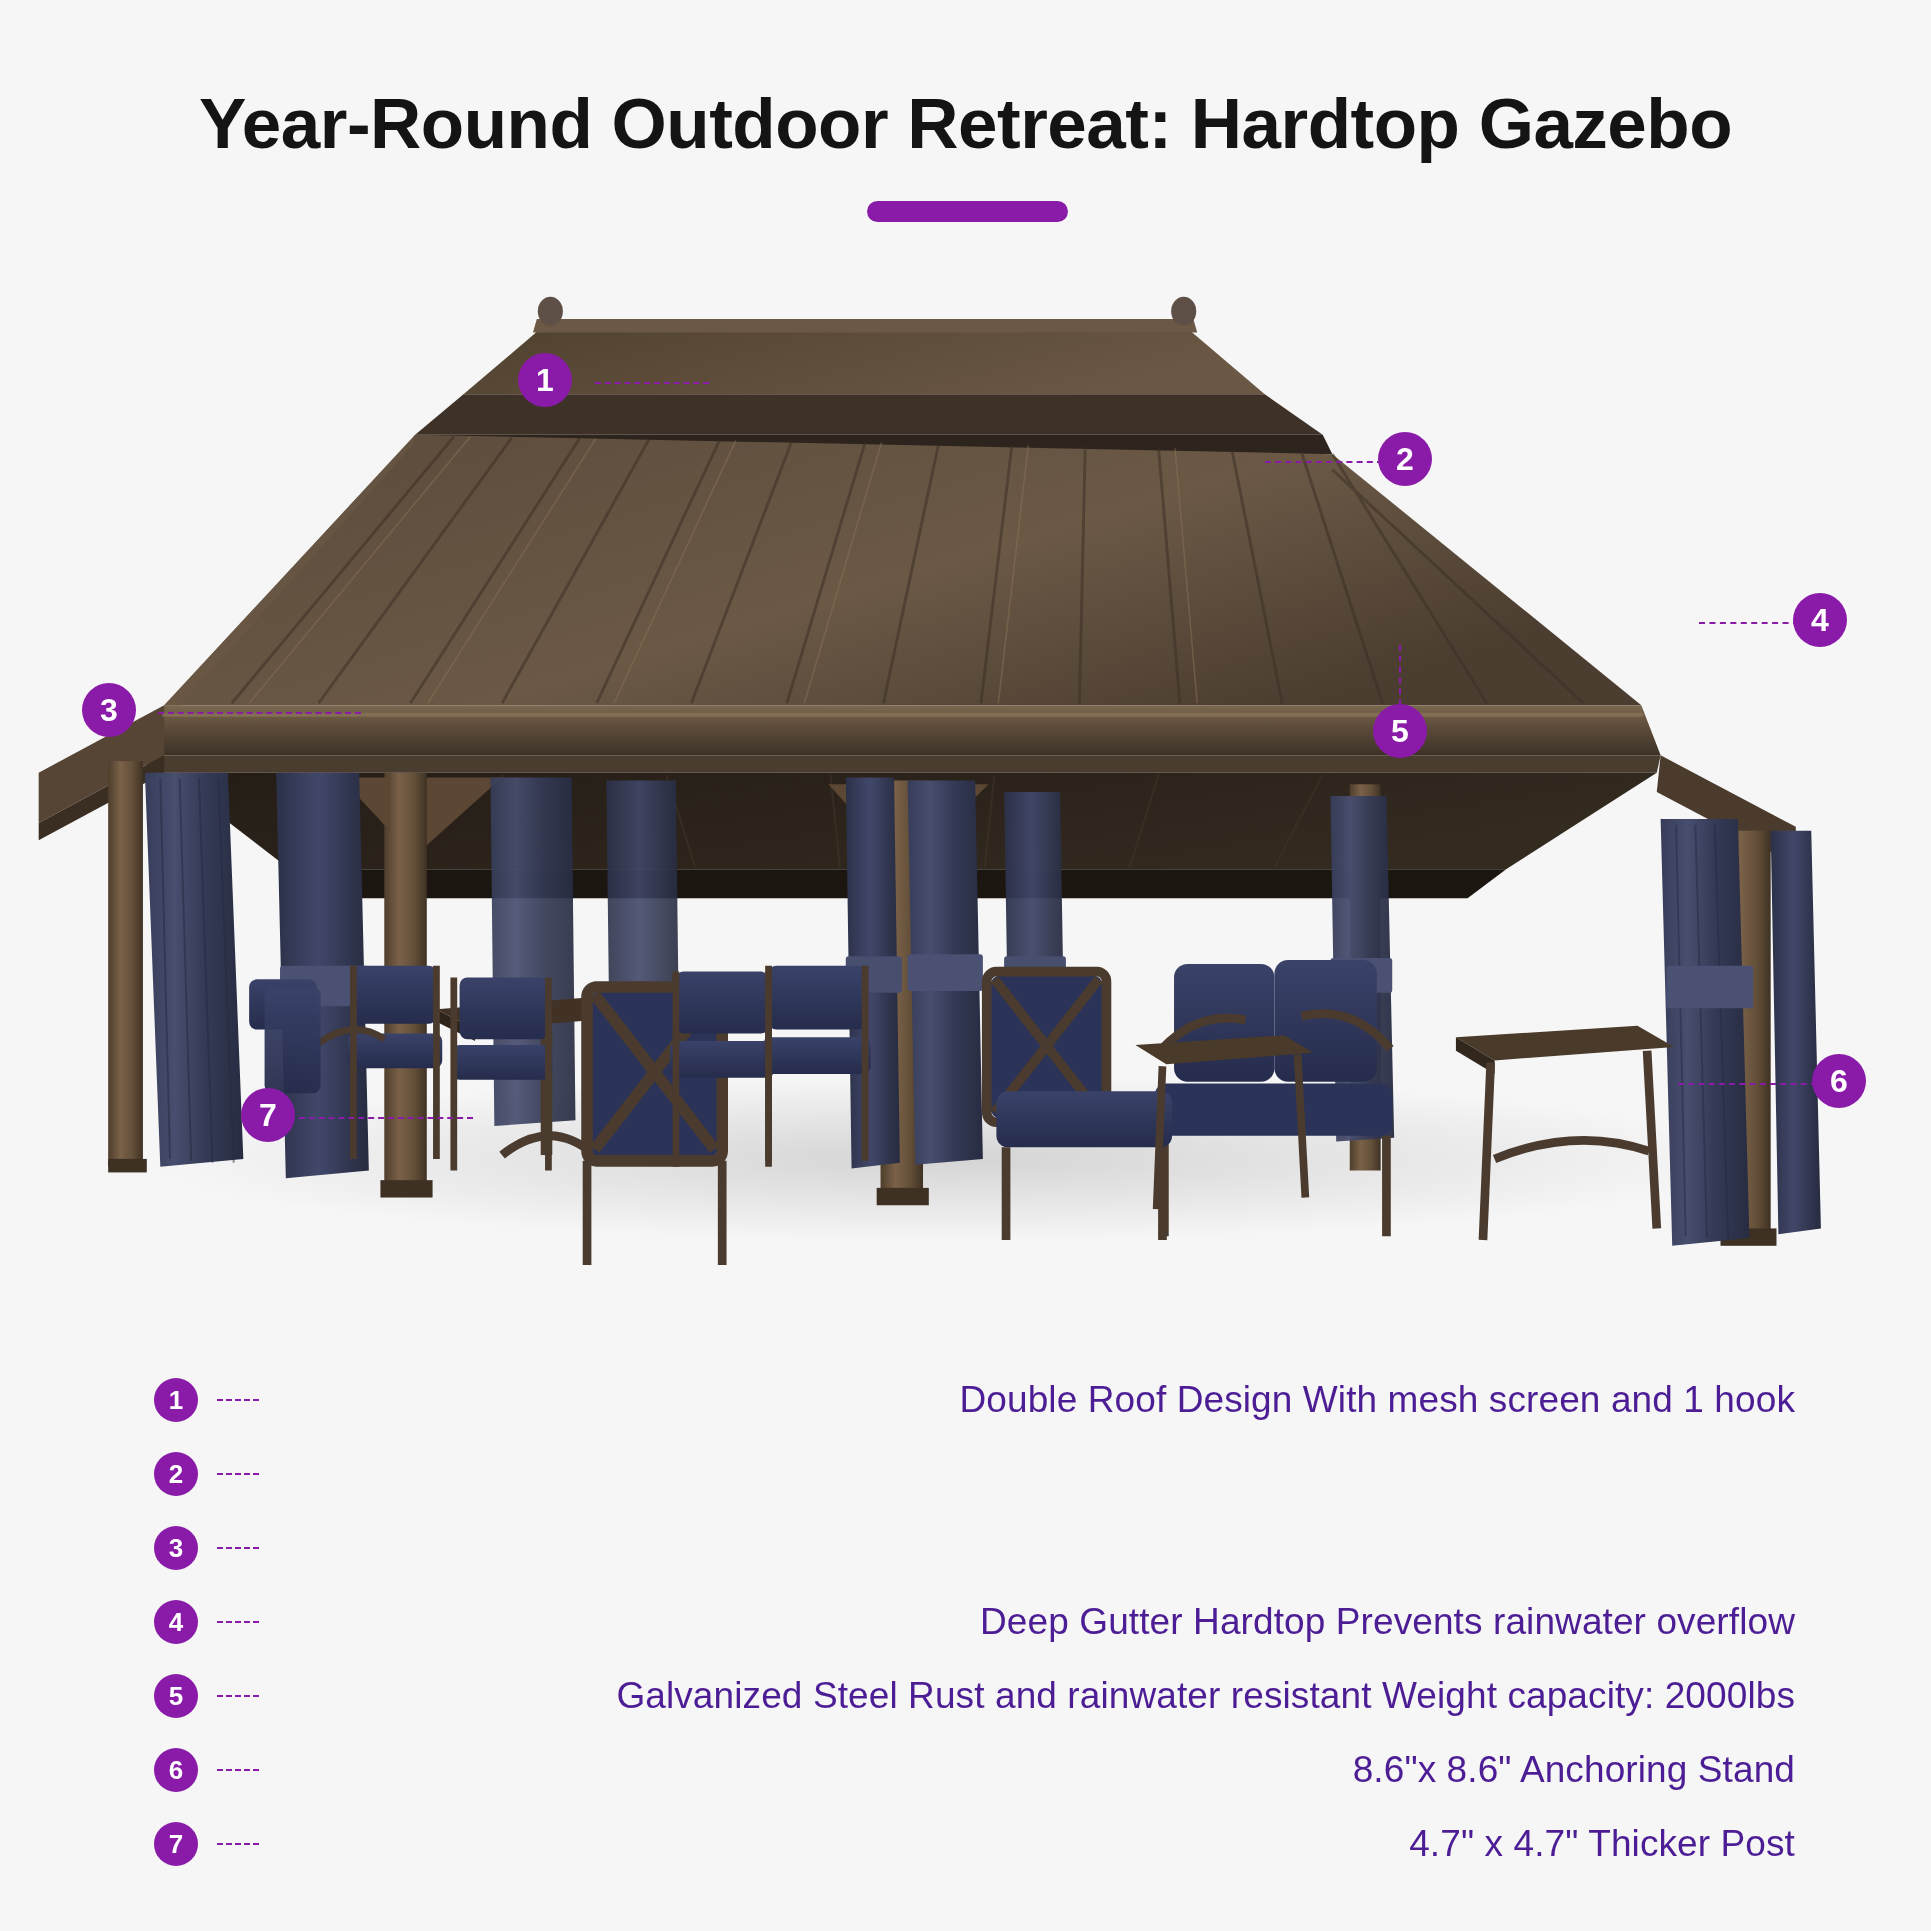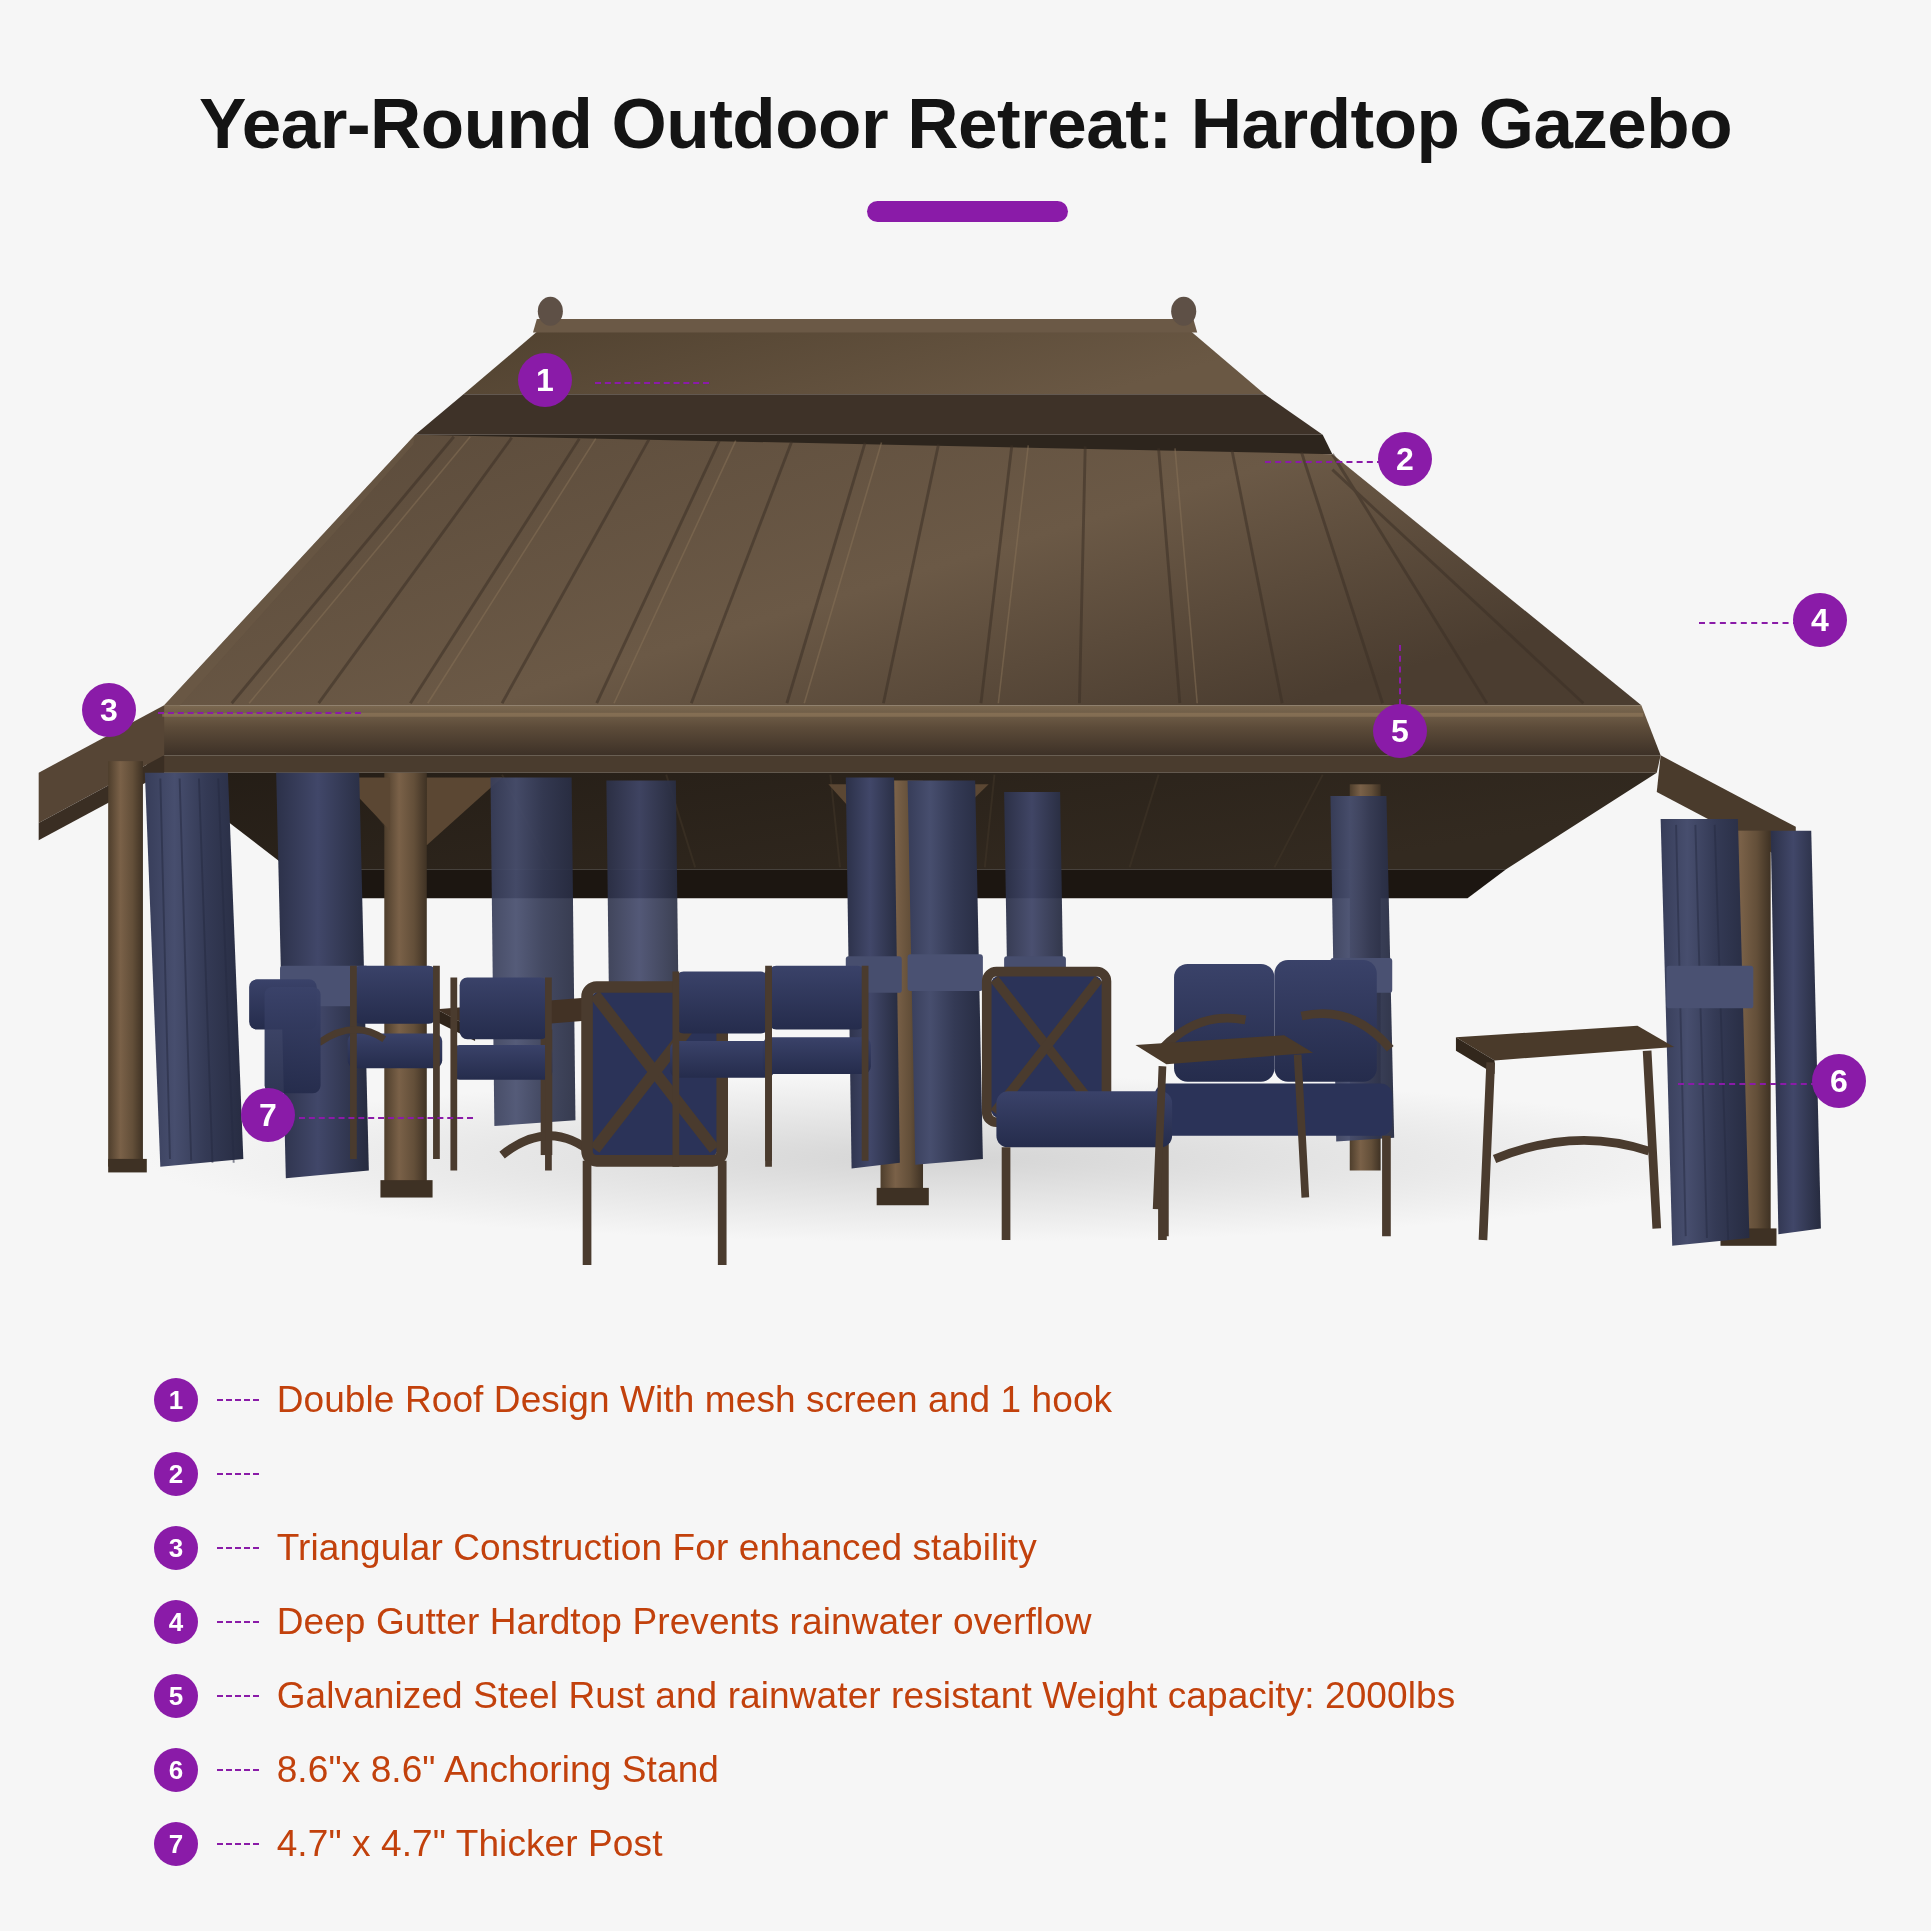--- a/index.html
+++ b/index.html
@@ -97,23 +97,24 @@
   .feature-dash {
     flex:0 0 auto;
     width:42px;
     margin:0 17.4px 0 19.3px;
     border-top:2.9px dashed #8A1BA8;
     height:0;
   }
   .feature-text {
     flex:1 1 auto;
     font-size:37px;
-    color:#c2410c;
+    color:#4c1d95;
     white-space:nowrap;
     letter-spacing:0.1px;
+    text-align:right;
   }
 </style>
 </head>
 <body>
 
 <div id="page">
 
   <div class="title">Year-Round Outdoor Retreat: Hardtop Gazebo</div>
   <div class="accent-bar"></div>
 
@@ -446,21 +447,20 @@
       <div class="feature-dash"></div>
       <div class="feature-text">Double Roof Design With mesh screen and 1 hook</div>
     </div>
     <div class="feature-row">
       <div class="feature-badge">2</div>
       <div class="feature-dash"></div>
     </div>
     <div class="feature-row">
       <div class="feature-badge">3</div>
       <div class="feature-dash"></div>
-      <div class="feature-text">Triangular Construction For enhanced stability</div>
     </div>
     <div class="feature-row">
       <div class="feature-badge">4</div>
       <div class="feature-dash"></div>
       <div class="feature-text">Deep Gutter Hardtop Prevents rainwater overflow</div>
     </div>
     <div class="feature-row">
       <div class="feature-badge">5</div>
       <div class="feature-dash"></div>
       <div class="feature-text">Galvanized Steel Rust and rainwater resistant Weight capacity: 2000lbs</div>

